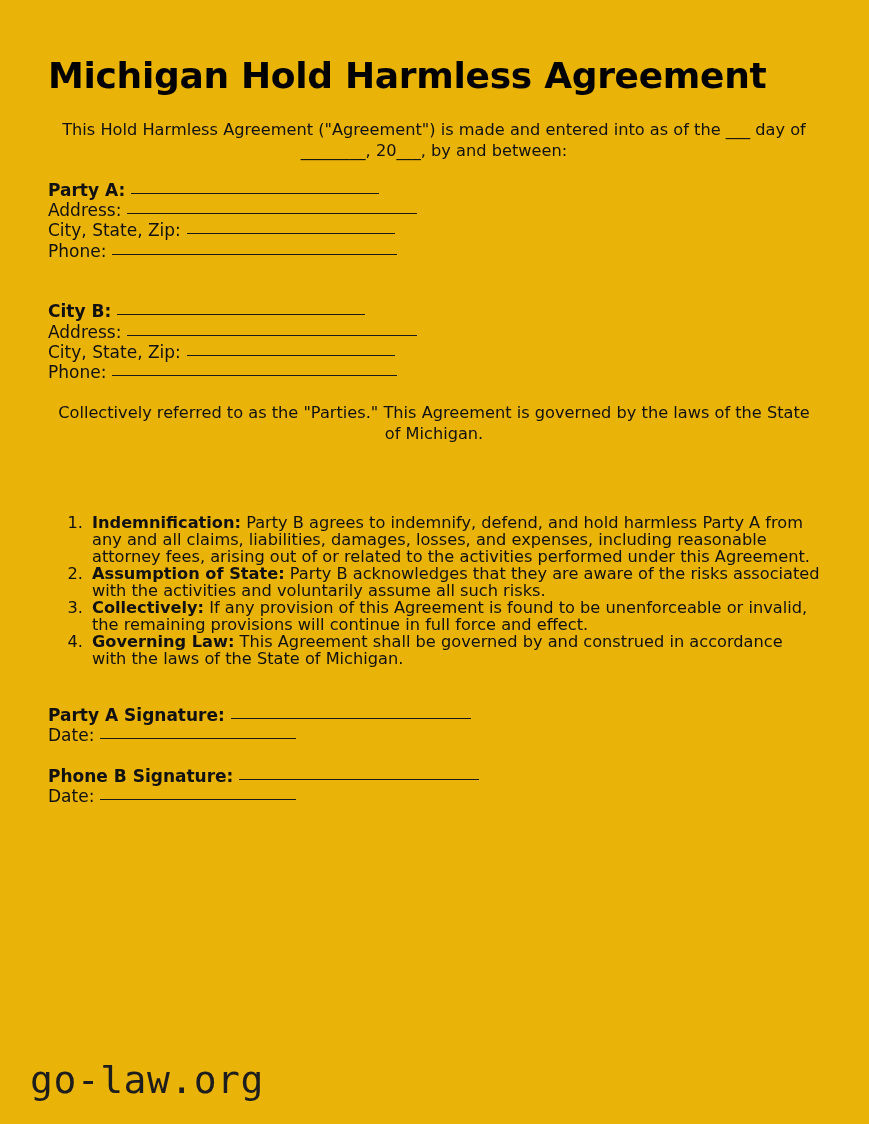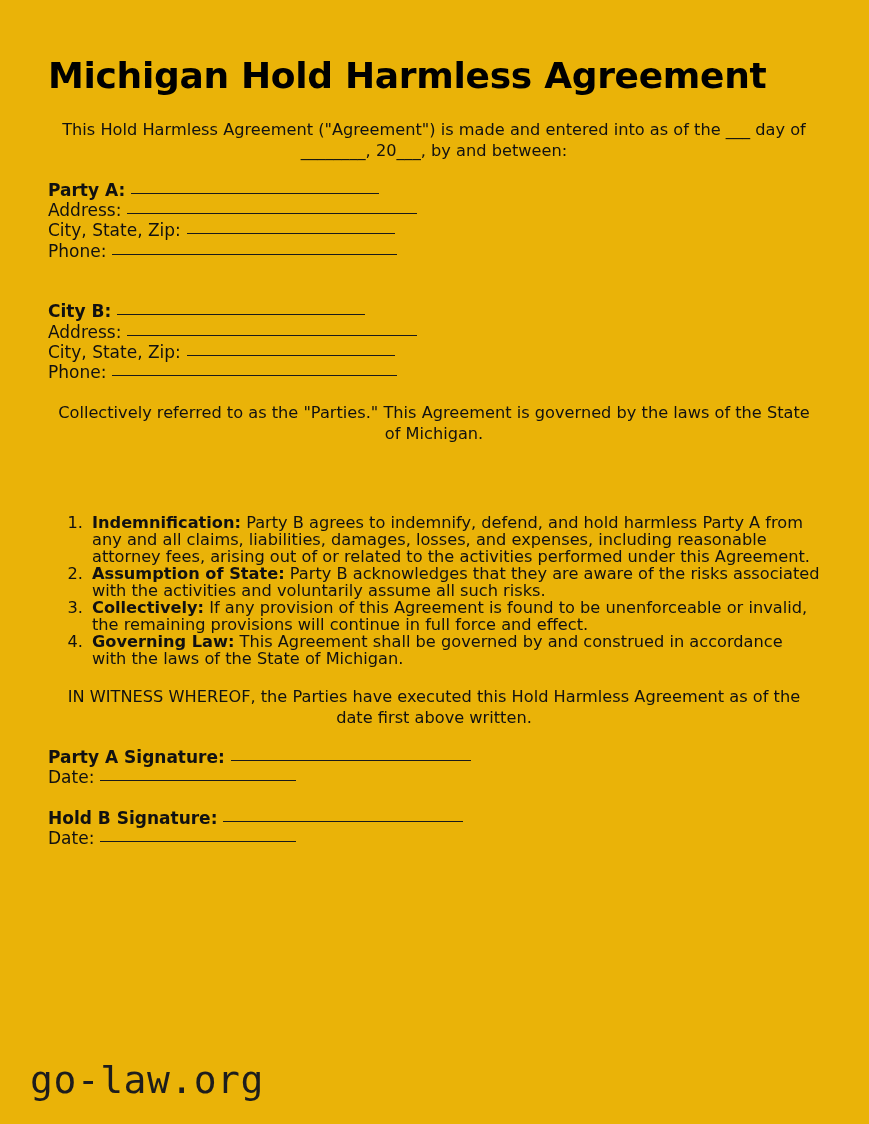--- a/index.html
+++ b/index.html
@@ -201,40 +201,39 @@
       <li>
         <span class="term">Collectively:</span><span> If any provision of this Agreement is found to be unenforceable or invalid, the remaining provisions will continue in full force and effect.</span>
       </li>
       <li>
         <span class="term">Governing Law:</span><span> This Agreement shall be governed by and construed in accordance with the laws of the State of Michigan.</span>
       </li>
     </ol>
 
     <div class="gap-para"></div>
 
-    <p class="para">IN WITNESS WHEREOF, the Parties have executed this Hold Harmless Agreement as of the date first above written.</p>
 
     <div class="gap-para"></div>
 
     <div class="fieldblock">
       <div class="fieldrow">
         <span class="fieldlabel bold">Party A Signature:</span>
         <span class="rule rule-sig"></span>
       </div>
       <div class="fieldrow">
         <span class="fieldlabel">Date:</span>
         <span class="rule rule-date"></span>
       </div>
     </div>
 
     <div class="gap-block"></div>
 
     <div class="fieldblock">
       <div class="fieldrow">
-        <span class="fieldlabel bold">Hold B Signature:</span>
+        <span class="fieldlabel bold">Phone B Signature:</span>
         <span class="rule rule-sig"></span>
       </div>
       <div class="fieldrow">
         <span class="fieldlabel">Date:</span>
         <span class="rule rule-date"></span>
       </div>
     </div>
 
   </div>
 

